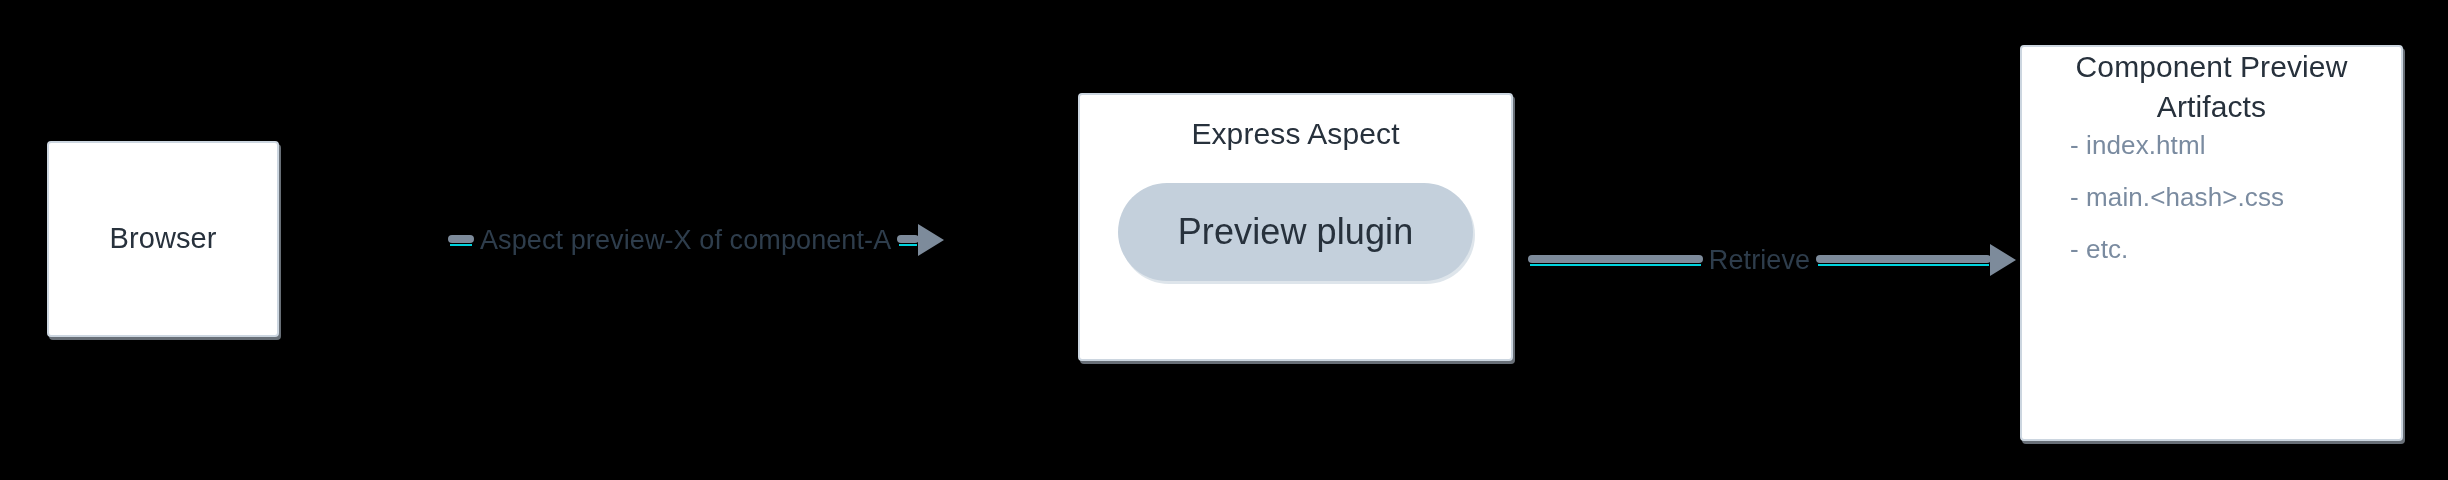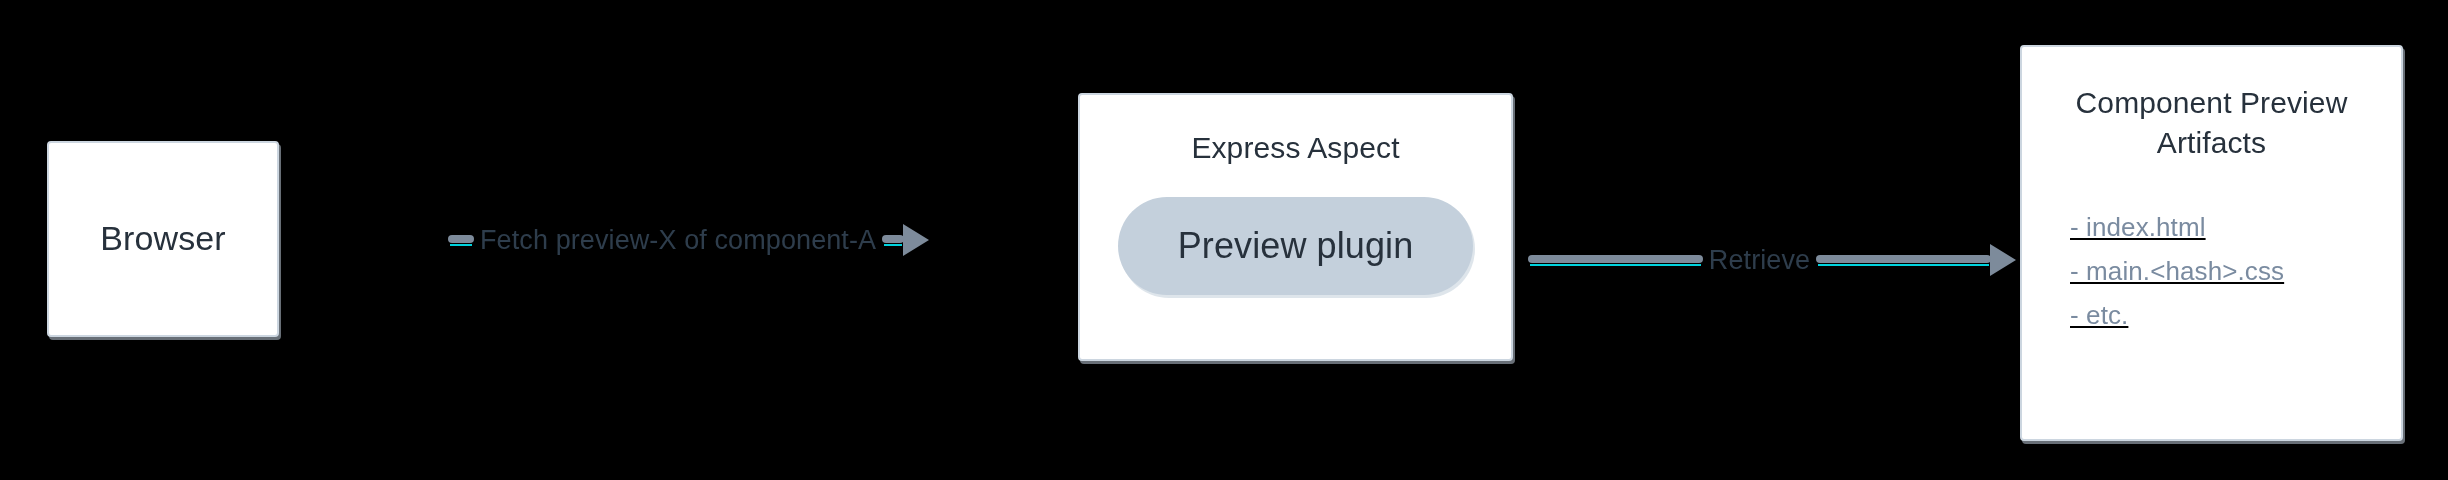--- a/index.html
+++ b/index.html
@@ -26,21 +26,21 @@
     border: 2px solid #ccd6e0;
     border-radius: 4px;
     box-shadow: 2px 3px 0 rgba(190, 203, 216, 0.55);
     display: flex;
     flex-direction: column;
     align-items: center;
   }
 
   .node-title {
     color: #27313c;
-    font-size: 34px;
+    font-size: 29px;
     line-height: 1.28;
     text-align: center;
     letter-spacing: 0.1px;
     white-space: pre-line;
   }
 
   
   #node-browser {
     left: 47px;
     top: 141px;
@@ -49,21 +49,21 @@
     justify-content: center;
   }
 
   
   #node-express {
     left: 1078px;
     top: 93px;
     width: 435px;
     height: 268px;
     justify-content: flex-start;
-    padding-top: 34px;
+    padding-top: 20px;
   }
 
   #node-express .node-title { font-size: 30px; }
 
   .plugin-pill {
     margin-top: 30px;
     width: 355px;
     height: 98px;
     background: #c4d0dc;
     border-radius: 52px;
@@ -79,33 +79,30 @@
     letter-spacing: 0.1px;
   }
 
   
   #node-artifacts {
     left: 2020px;
     top: 45px;
     width: 383px;
     height: 396px;
     justify-content: flex-start;
-    padding-top: 36px;
   }
 
   #node-artifacts .node-title { font-size: 30px; line-height: 1.33; }
 
   .artifact-list {
-    margin-top: 46px;
     width: 100%;
     padding-left: 48px;
     display: flex;
     flex-direction: column;
-    gap: 7px;
-    text-decoration: underline;
+    gap: 15px;
   }
 
   .artifact-item {
     color: #7a8ba0;
     font-size: 26px;
     line-height: 1.42;
     text-align: left;
     letter-spacing: 0.1px;
   }
 
@@ -173,21 +170,21 @@
 <body>
 
 <div id="canvas">
 
   <div class="node" id="node-browser">
     <div class="node-title">Browser</div>
   </div>
 
   <div class="edge" id="edge-fetch">
     <span class="edge-seg seg-a"></span>
-    <span class="edge-label">Fetch preview-X of component-A</span>
+    <span class="edge-label">Aspect preview-X of component-A</span>
     <span class="edge-seg seg-b"></span>
     <span class="edge-head"></span>
   </div>
 
   <div class="node" id="node-express">
     <div class="node-title">Express Aspect</div>
     <div class="plugin-pill">
       <span class="plugin-pill-label">Preview plugin</span>
     </div>
   </div>

